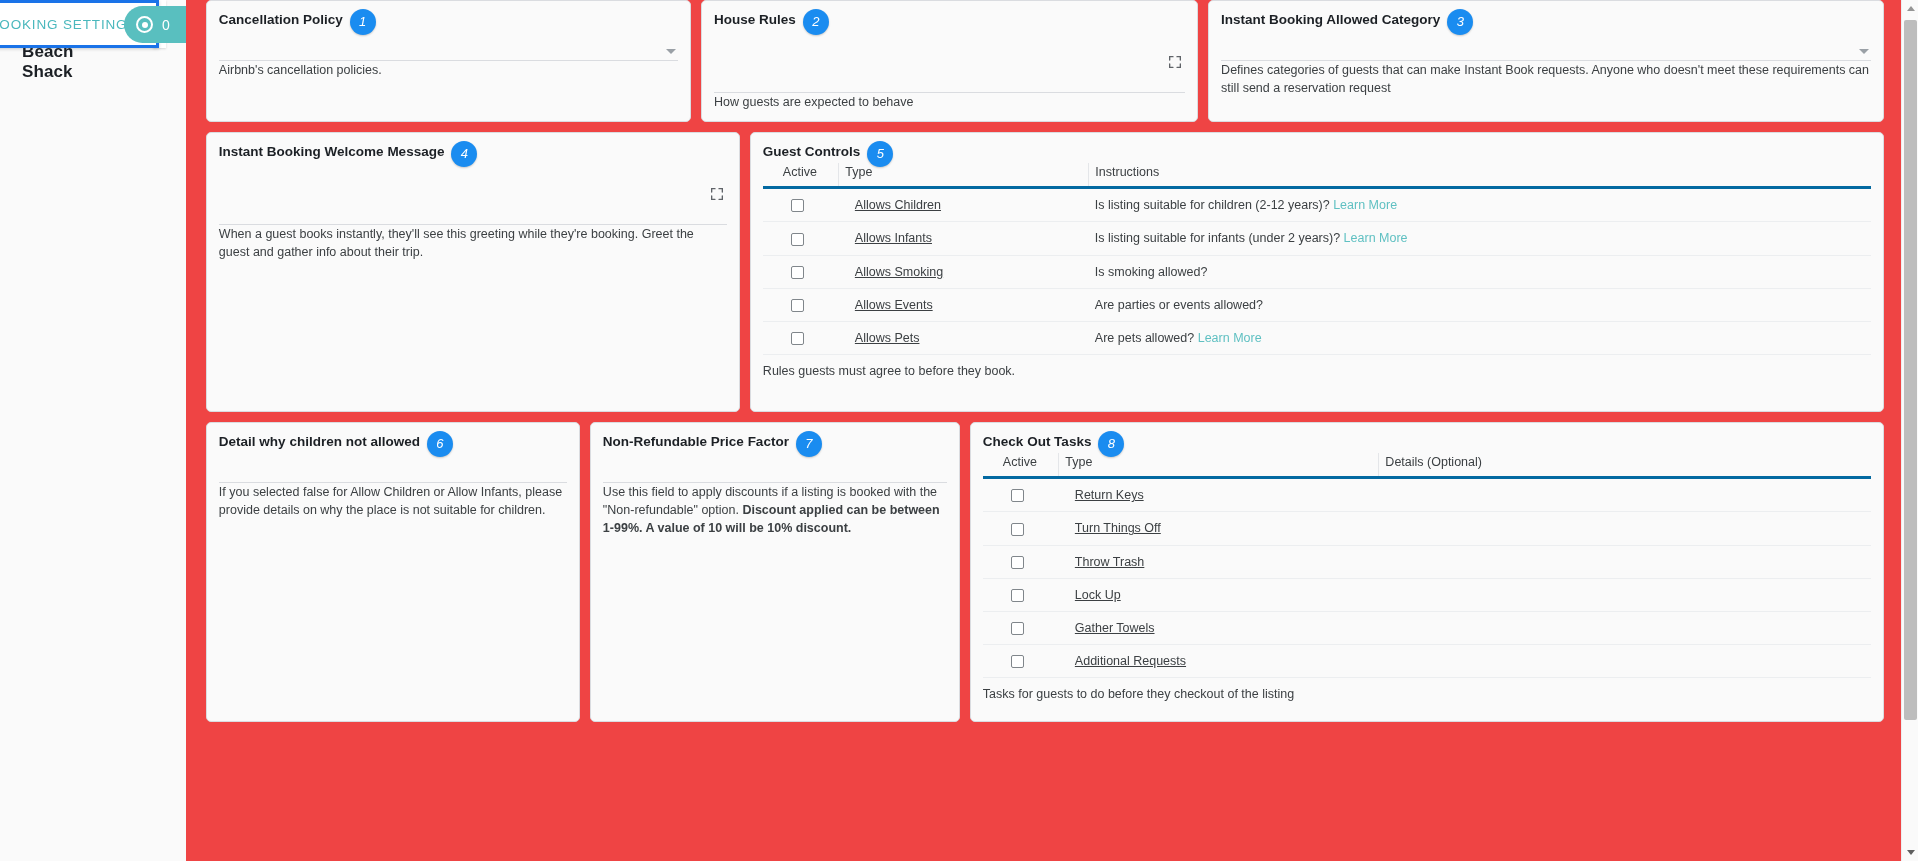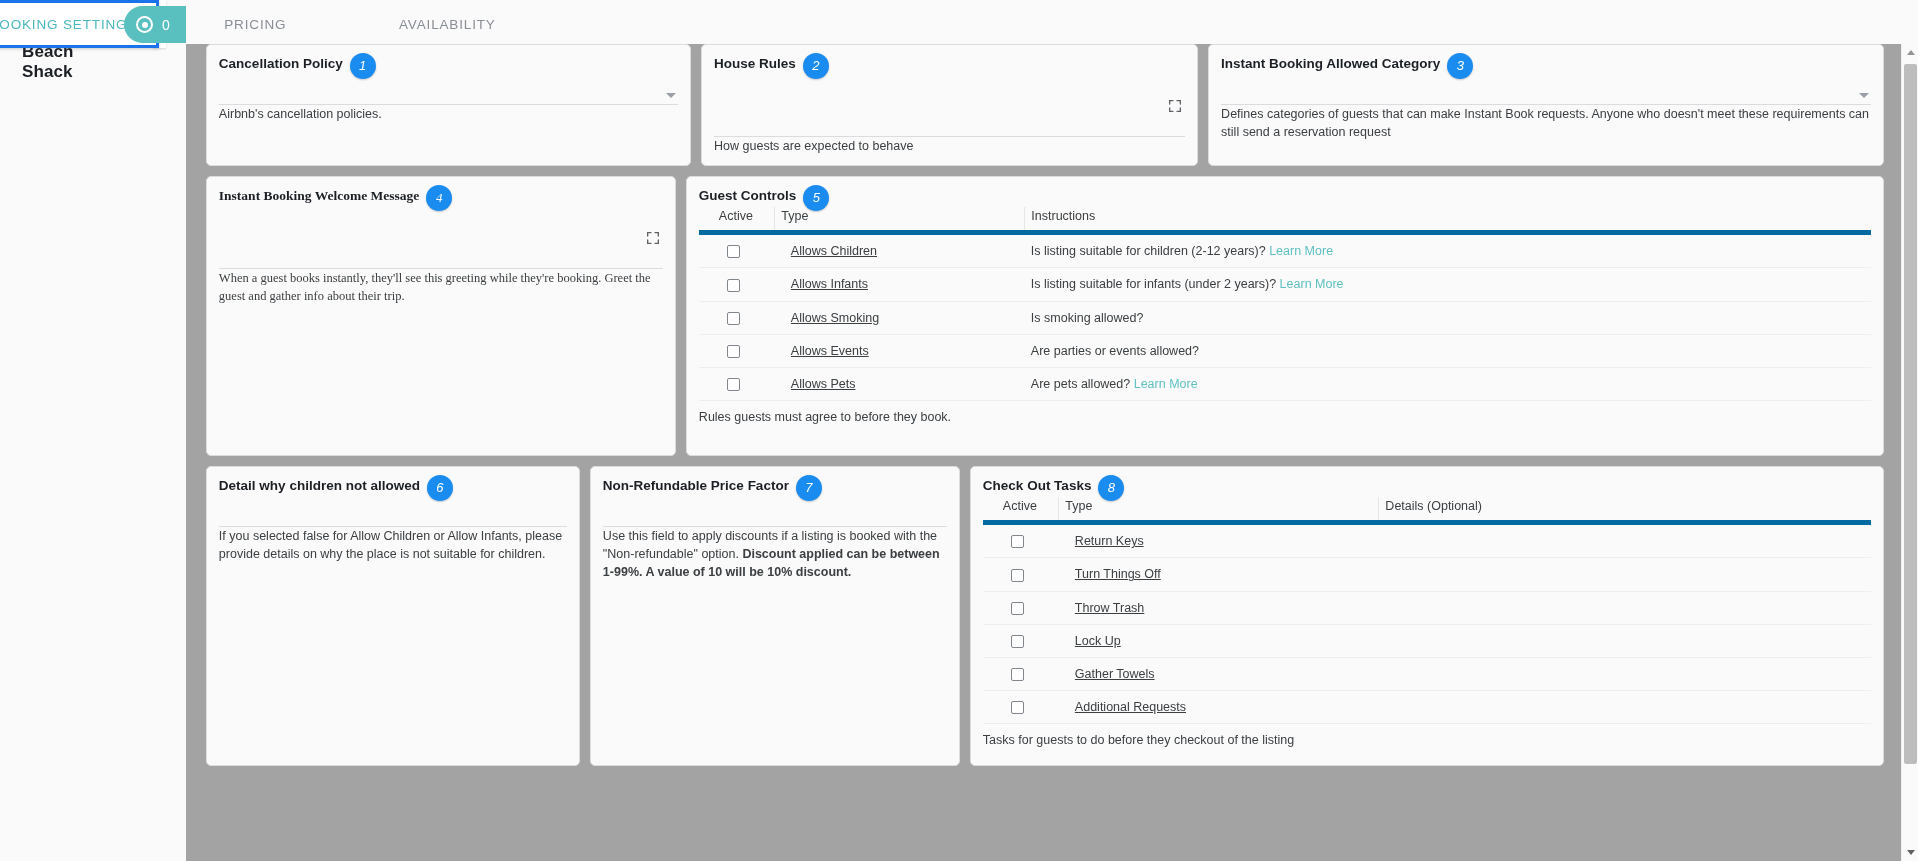--- a/index.html
+++ b/index.html
@@ -111,23 +111,22 @@
     width: 6px; height: 6px; border-radius: 50%;
     background: #ffffff; display: block;
   }
   .notif-count { font-size: 14px; }
 
   
   .body-scroll {
     position: relative;
     flex: 1 1 auto;
     overflow: hidden;
-    background: #a3a3a3;
+    background: #ef4444;
     padding: 0 0 0 0;
-    margin-top: 44px;
   }
   .content {
     position: absolute;
     left: 20px; right: 34px; top: 0;
   }
 
   
   .row { display: flex; gap: 10px; margin-bottom: 10px; }
   .card {
     position: relative;
@@ -197,21 +196,21 @@
   .expand-icon svg { display: block; }
 
   
   .tbl { width: 100%; border-collapse: collapse; }
   .tbl th {
     text-align: left;
     font-size: 12.5px;
     font-weight: 400;
     color: #3c4043;
     padding: 2px 6px 7px 6px;
-    border-bottom: 5px solid #0369a1;
+    border-bottom: 3px solid #0369a1;
   }
   .tbl th.th-active { width: 76px; padding-left: 20px; border-right: 1px solid #e4e6e9; }
   .tbl th.th-type { width: 250px; border-right: 1px solid #e4e6e9; }
   .tbl td {
     font-size: 12.5px;
     color: #3c4043;
     padding: 9px 6px;
     border-bottom: 1px solid #eceef0;
     height: 30px;
   }
@@ -230,21 +229,21 @@
   .tbl-foot {
     font-size: 12.5px;
     color: #3c4043;
     padding-top: 9px;
   }
 
   
   .c-cancel   { width: 606px; }
   .c-house    { width: 621px; }
   .c-instant  { flex: 1 1 auto; }
-  .c-welcome  { width: 470px; min-height: 280px; font-family: Liberation Serif, serif; }
+  .c-welcome  { width: 534px; min-height: 280px; }
   .c-guest    { flex: 1 1 auto; }
   .c-detail   { width: 374px; min-height: 300px; }
   .c-nonref   { width: 370px; min-height: 300px; }
   .c-checkout { flex: 1 1 auto; min-height: 300px; }
 
   
   .vscroll {
     position: absolute;
     right: 0; top: 0; bottom: 0;
     width: 17px;

